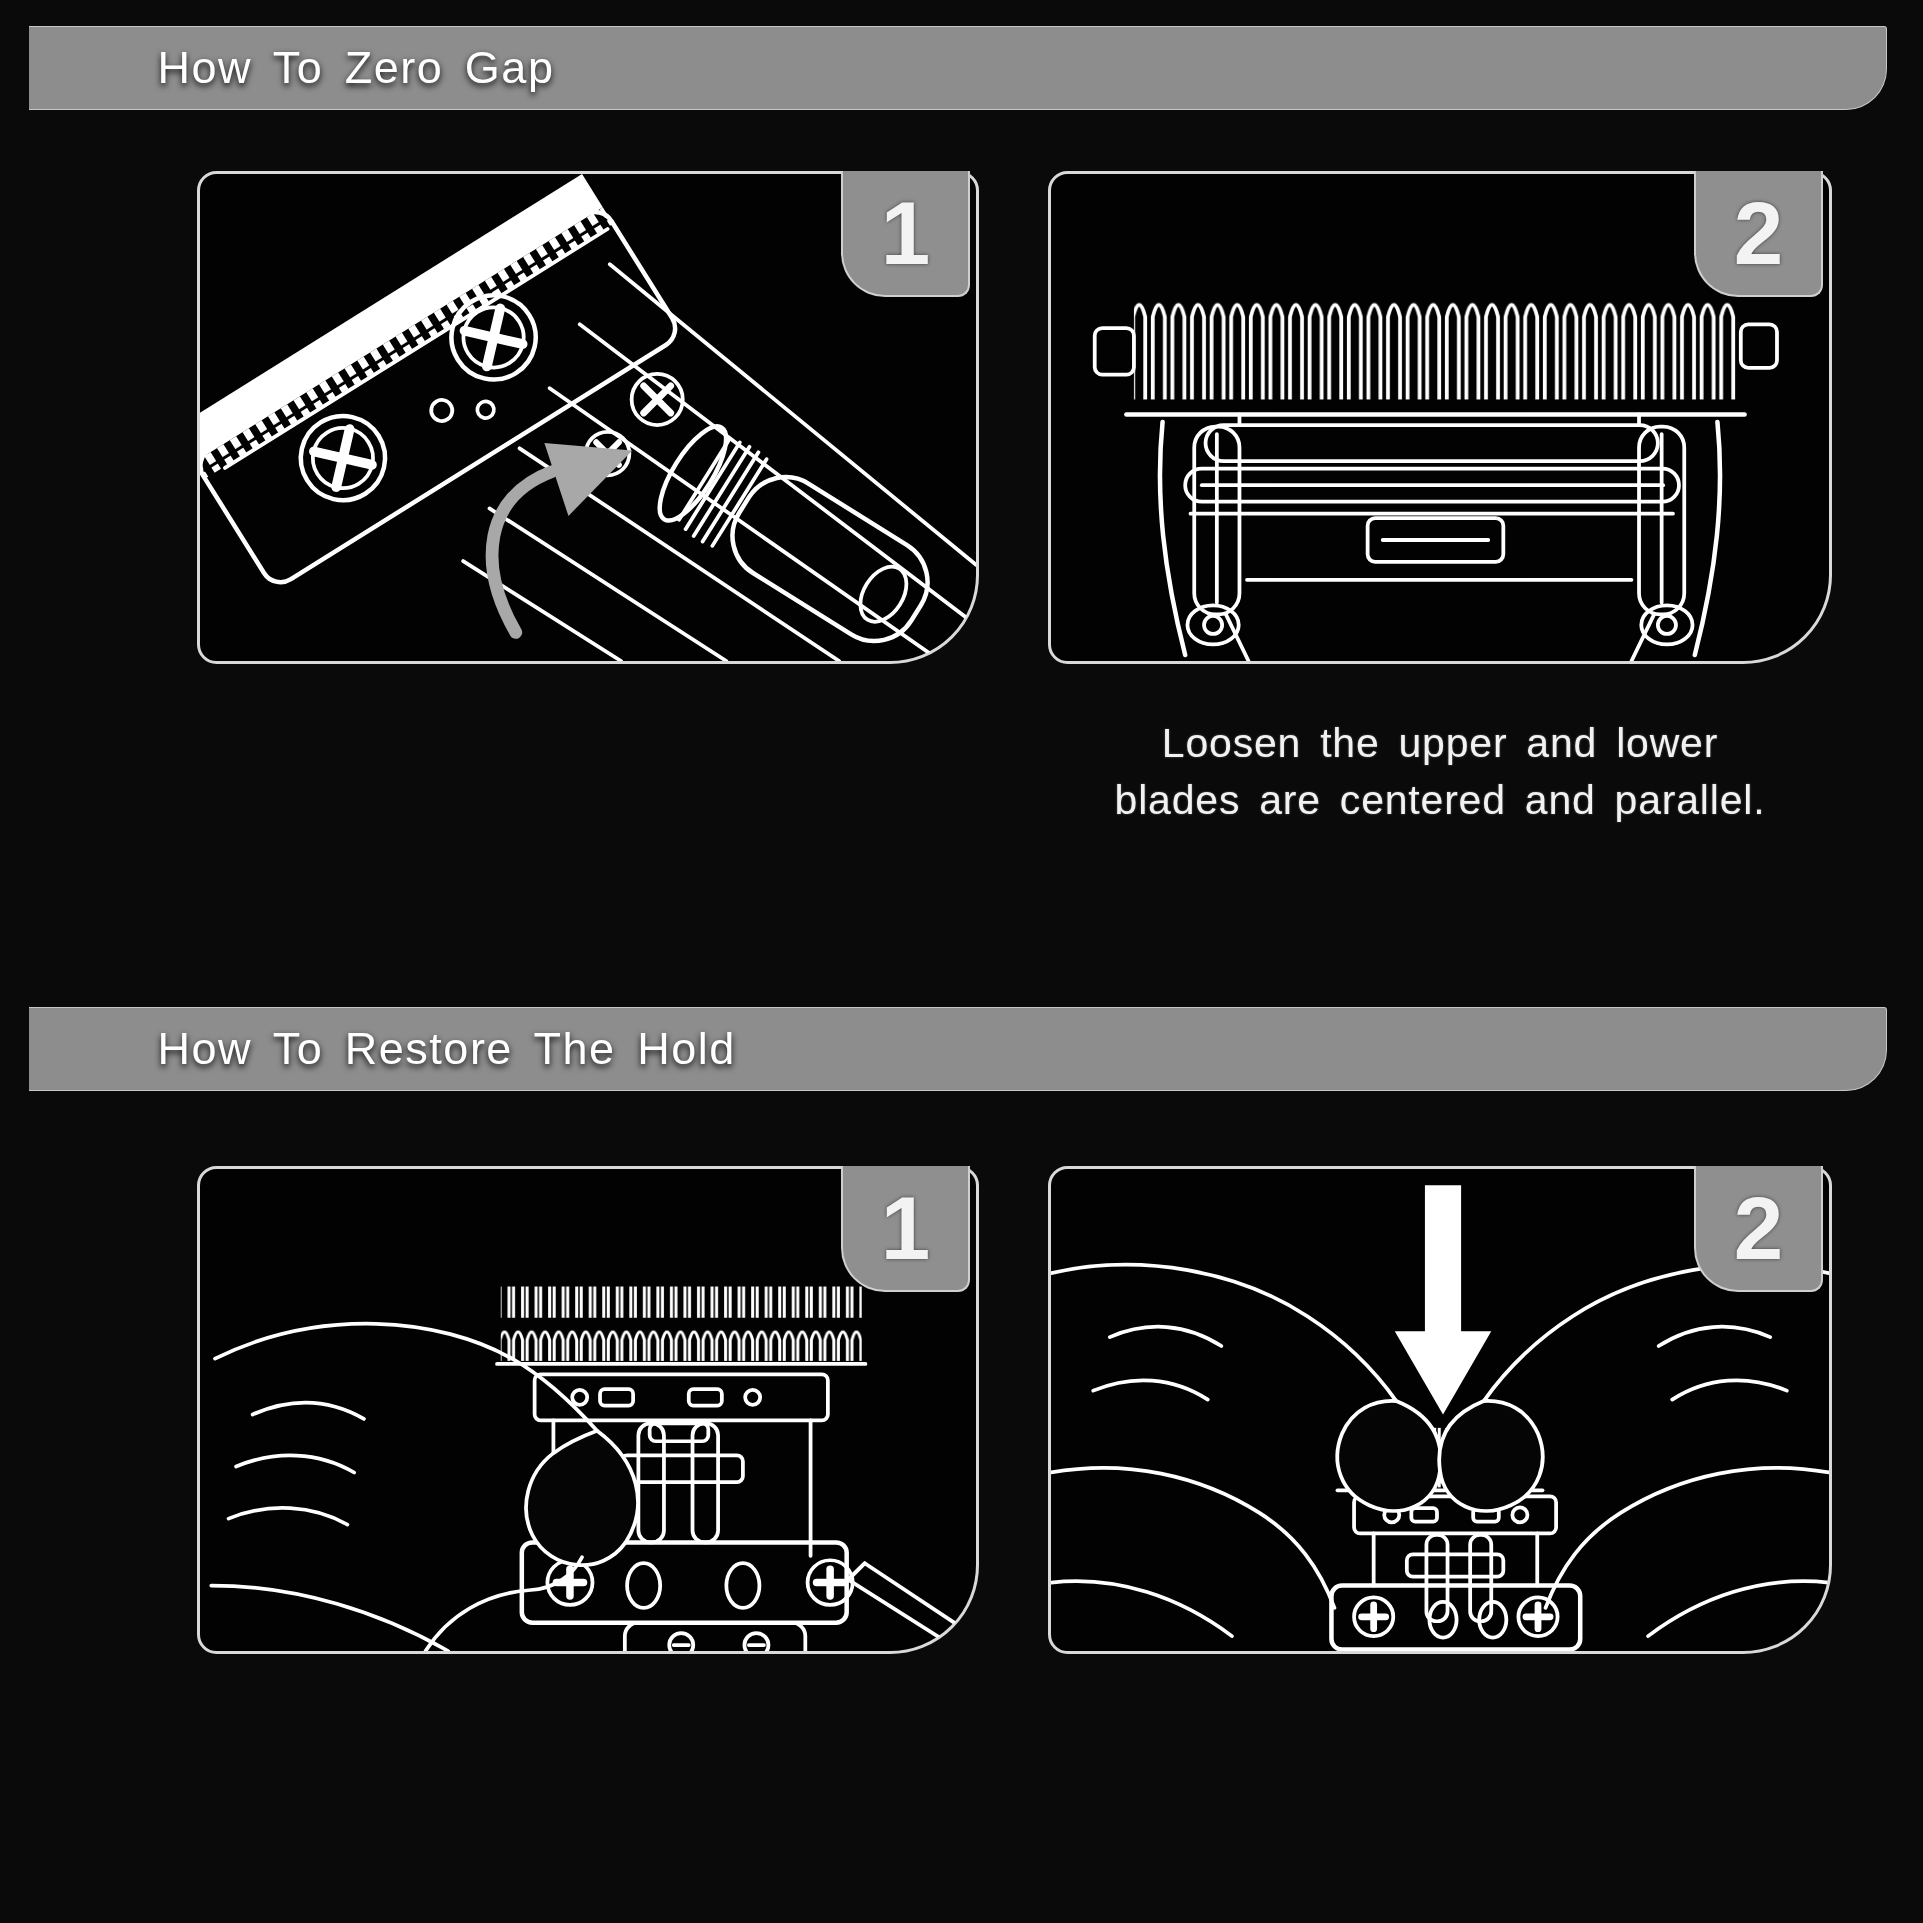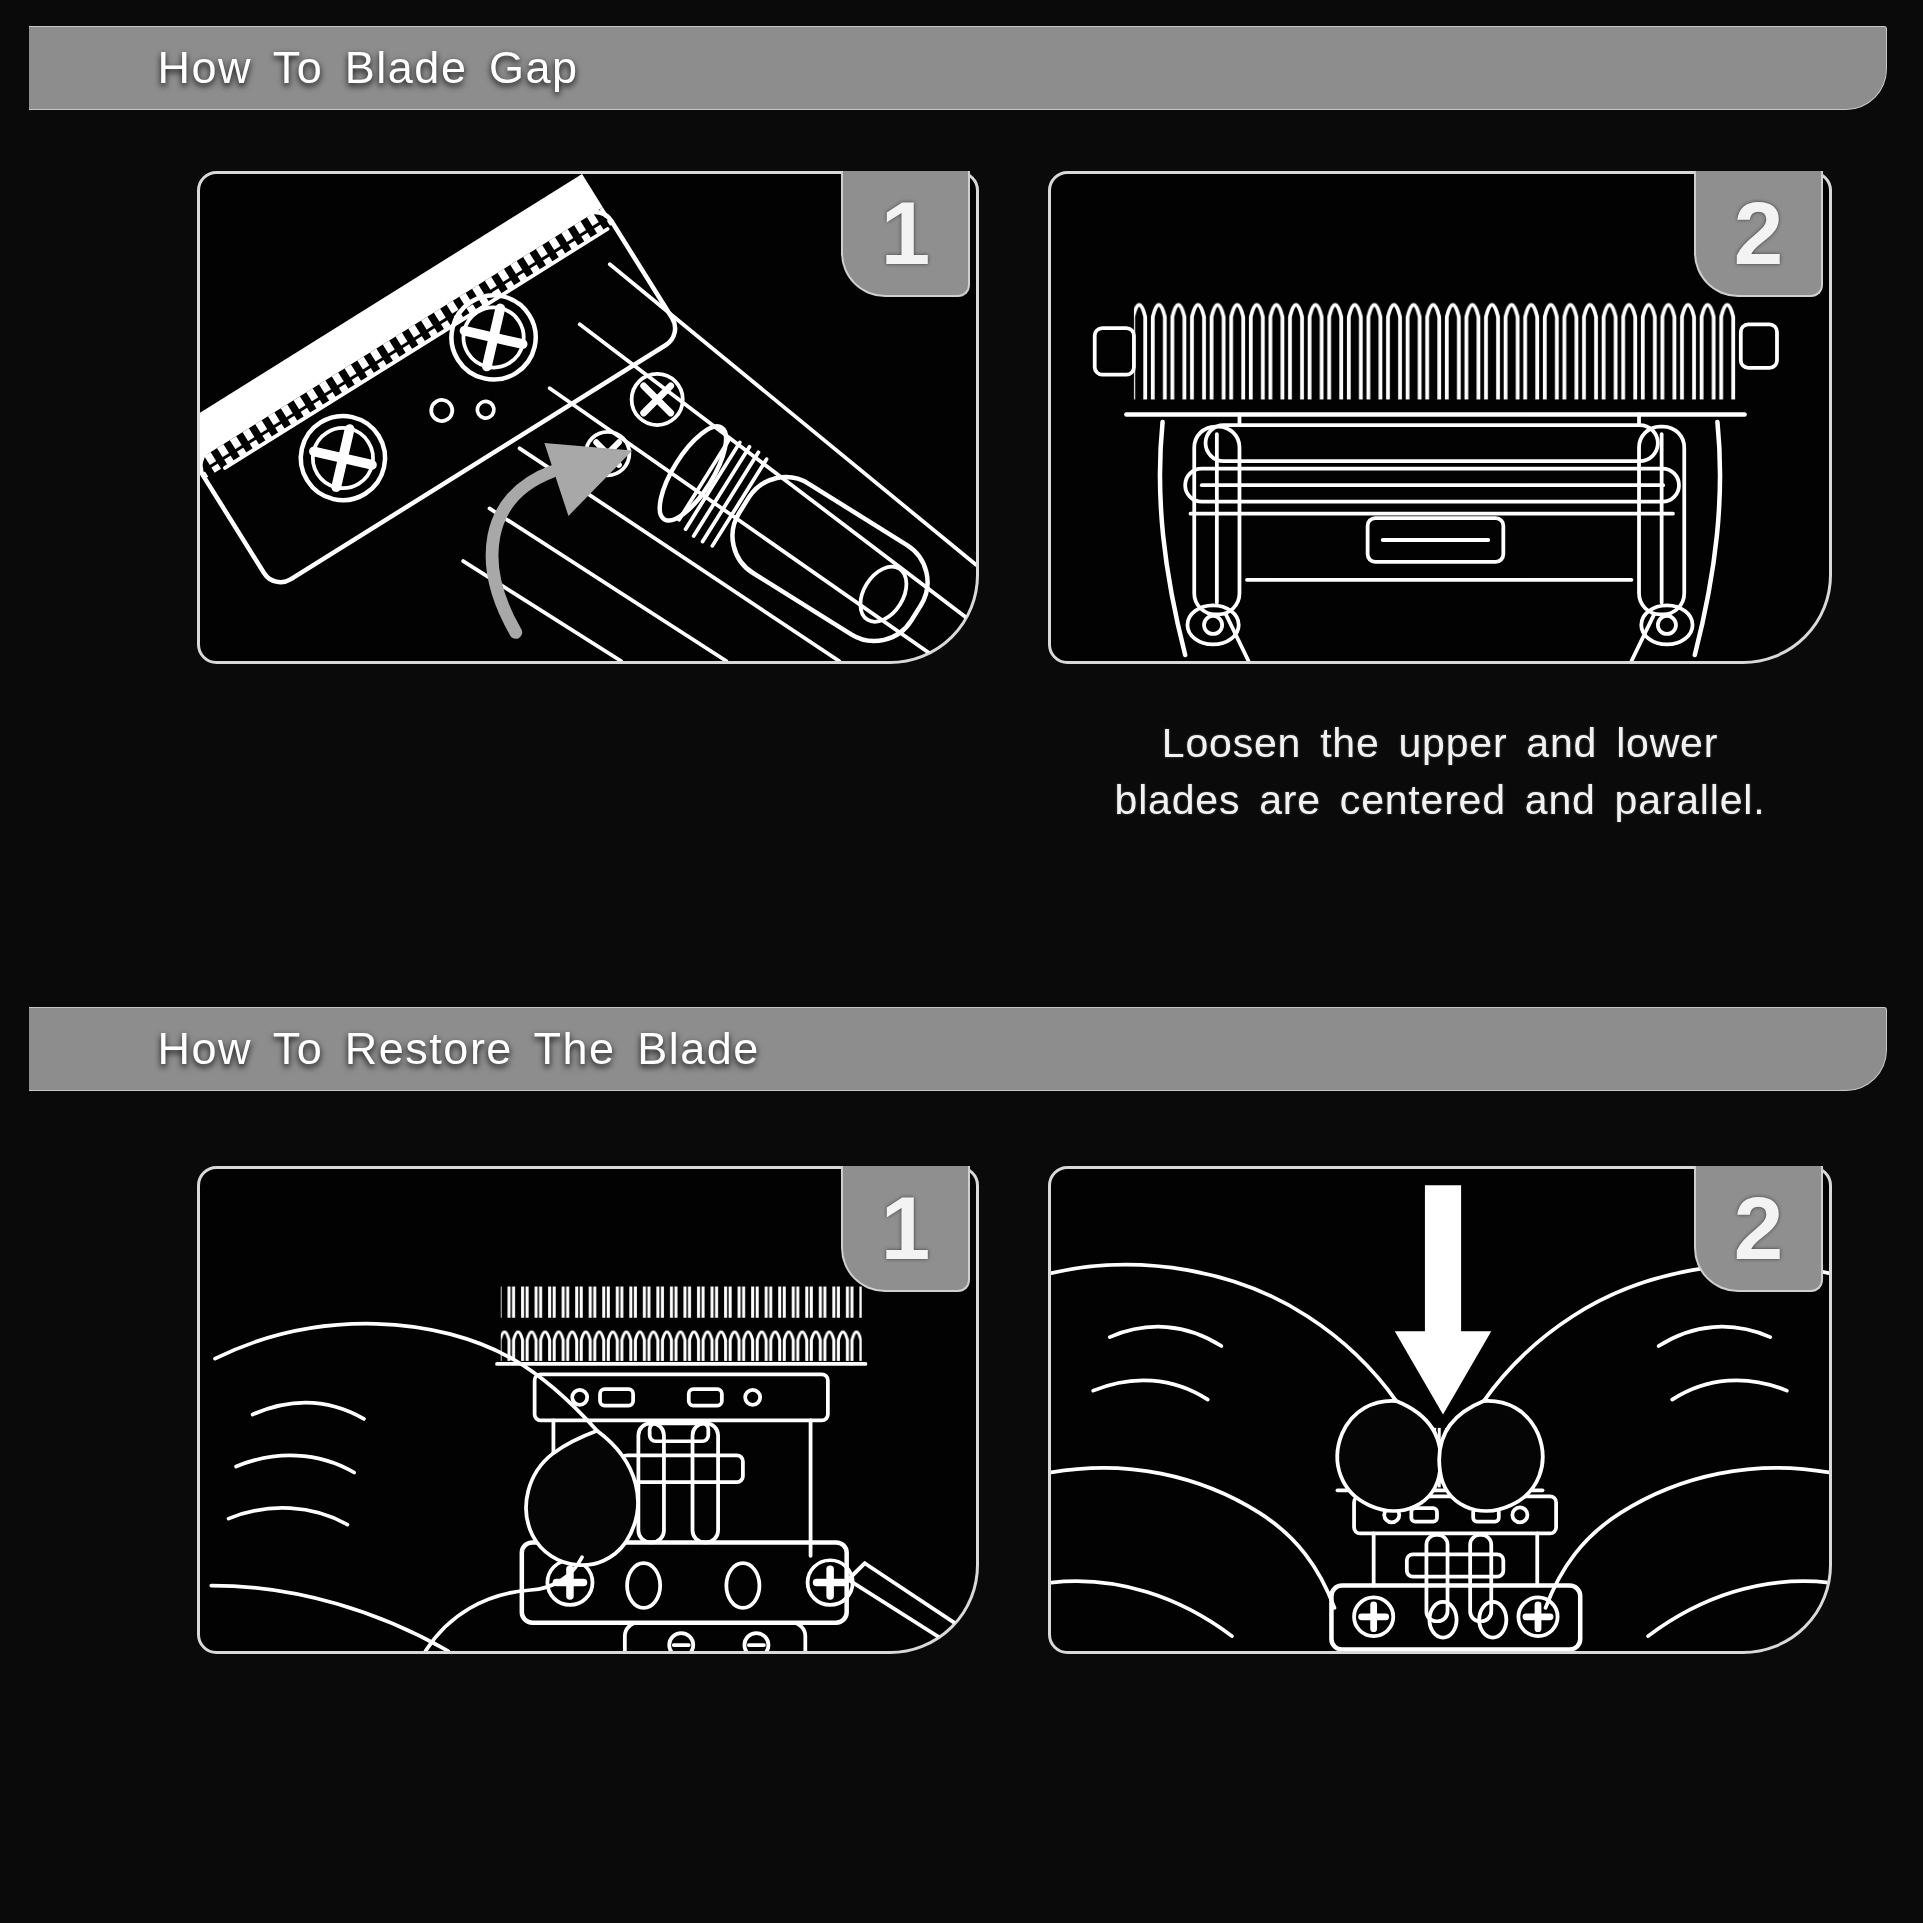--- a/index.html
+++ b/index.html
@@ -27,21 +27,21 @@
   .caption{position:absolute;color:#f2f2f2;font-size:41px;text-align:center;
        white-space:pre-line;letter-spacing:0.8px;word-spacing:6.8px;line-height:57px;
        text-shadow:0 0 2.3px rgba(255,255,255,0.35);}
 </style>
 </head>
 <body>
 
 <div id="canvas">
 
   <div class="bar" style="top:26px;">
-    <div class="bar-title">How To Blade Gap</div>
+    <div class="bar-title">How To Zero Gap</div>
   </div>
 
   <div class="panel" style="left:197px;top:171px;width:782px;height:493px;">
     <svg class="art" viewBox="0 0 1032 648" preserveAspectRatio="none">
       <defs>
         <pattern id="ft1" width="20" height="30" patternUnits="userSpaceOnUse">
           <rect x="5" y="0" width="10" height="26" style="fill:#ffffff;stroke:none"></rect>
         </pattern>
       </defs>
 
@@ -150,21 +150,21 @@
     </svg>
     <div class="badge">
       <div class="badge-digit">2</div>
     </div>
   </div>
 
   <div class="caption" style="left:1048px;top:715px;width:784px;">Loosen the upper and lower
 blades are centered and parallel.</div>
 
   <div class="bar" style="top:1007px;">
-    <div class="bar-title">How To Restore The Blade</div>
+    <div class="bar-title">How To Restore The Hold</div>
   </div>
 
   <div class="panel" style="left:197px;top:1166px;width:782px;height:488px;">
     <svg class="art" viewBox="0 0 1032 648" preserveAspectRatio="none">
       <defs>
         <pattern id="st3" width="18" height="100" patternUnits="userSpaceOnUse">
           <path d="M3,100 L3,30 Q9,8 15,30 L15,100" style="stroke-width:4"></path>
         </pattern>
       </defs>
       <g>

